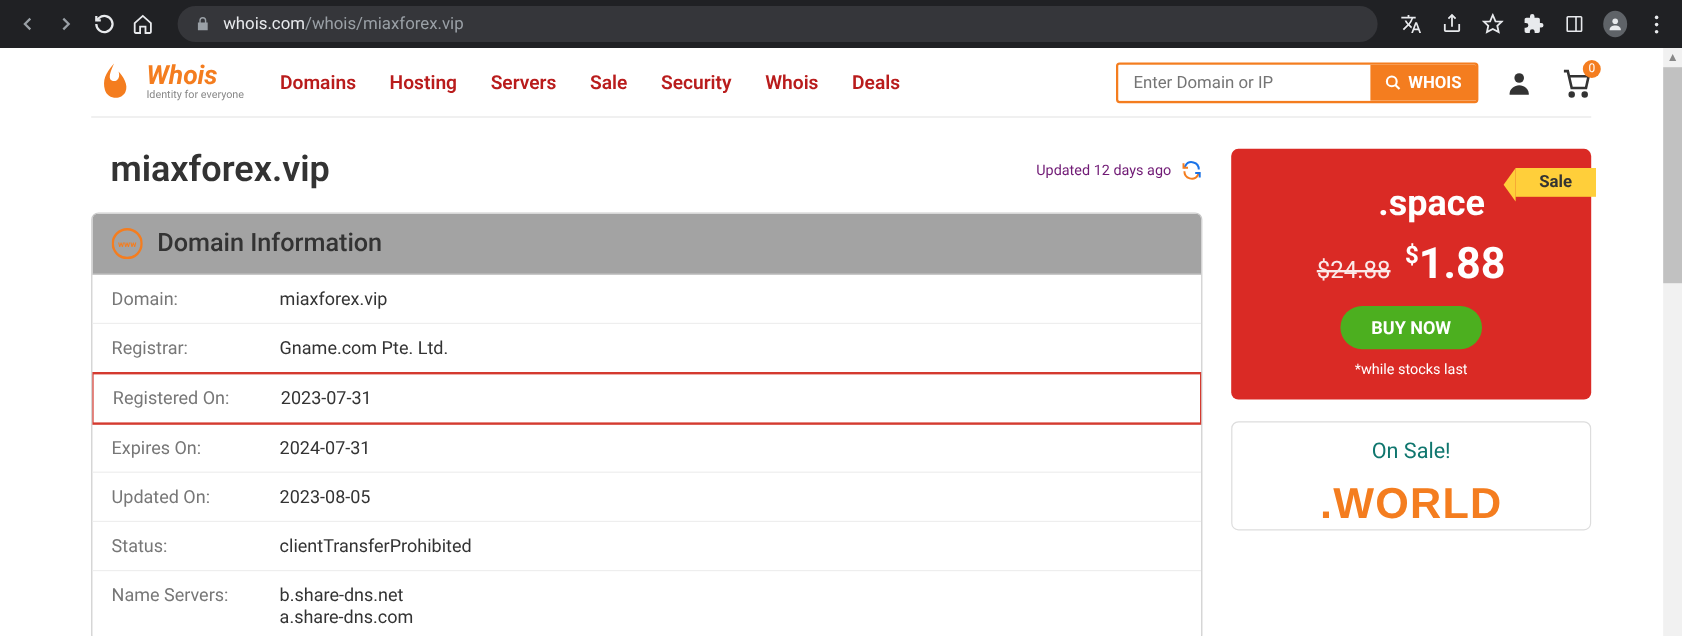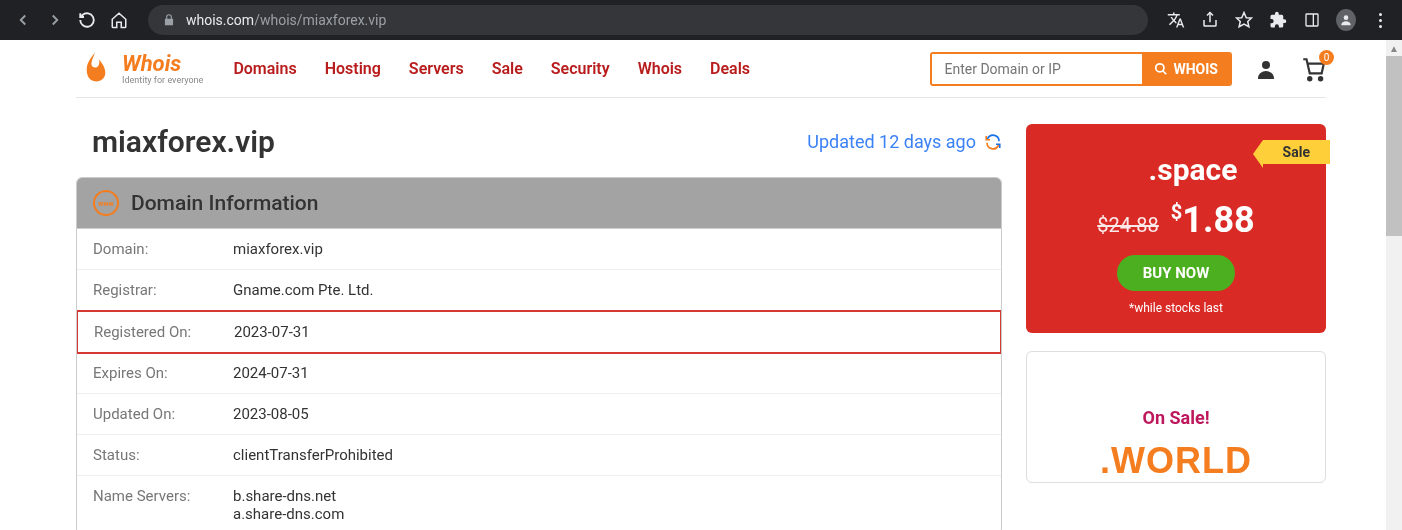--- a/index.html
+++ b/index.html
@@ -34,21 +34,21 @@
 .search-wrap input { border: none; outline: none; padding: 0 12px; width: 210px; font-size: 14px; }
 .search-btn { background: #f47d1f; color: #fff; display:flex; align-items:center; gap:5px; padding: 0 12px; font-weight: 700; font-size: 14px; border:none; }
 .hdr-ico { margin-left: 22px; color: #333; position: relative; }
 .cart-badge { position:absolute; top:-6px; right:-8px; background:#f47d1f; color:#fff; border-radius:50%; width:15px; height:15px; font-size:10px; display:flex; align-items:center; justify-content:center; }
 
 
 .content { display:flex; gap: 24px; padding-top: 26px; }
 .left-col { flex: 1; }
 .title-row { display:flex; align-items:center; justify-content: space-between; margin-bottom: 18px; padding-left: 16px; }
 .title-row h1 { font-size: 30px; font-weight: 600; color: #333; }
-.updated { font-size: 18px; color: #3b82f6; display:flex; align-items:center; gap:8px;text-align:right; }
+.updated { font-size: 12px; color: #701a75; display:flex; align-items:center; gap:8px;text-align:right; }
 .refresh-ico { color:#1a73e8; }
 
 .panel { border: 1px solid #ccc; border-radius: 6px; overflow: hidden; }
 .panel-head { background: #a3a3a3; padding: 12px 16px; display:flex; align-items:center; gap:12px; border-bottom:1px solid #ccc; }
 .panel-head .www-ico { width:26px; height:26px; }
 .panel-head h2 { font-size: 21px; font-weight: 500; color: #333; }
 .info-row { display:flex; padding: 11px 16px; border-bottom: 1px solid #eee; font-size: 15px; }
 .info-row:last-child { border-bottom: none; }
 .info-label { width: 140px; color: #777; }
 .info-val { color: #333; }
@@ -60,21 +60,21 @@
 .sale-tag::before { content:""; position:absolute; left:-10px; top:0; border-top:14px solid transparent; border-bottom:14px solid transparent; border-right:10px solid #ffcf3a; }
 .promo .tld { font-size: 30px; font-weight:700; margin-top: 6px; padding-left: 34px; }
 .price-row { display:flex; justify-content:center; align-items:baseline; gap:12px; margin-top:12px; }
 .old-price { text-decoration: line-through; font-size: 20px; opacity: 0.9; }
 .new-price { font-size: 36px; font-weight: 700; }
 .new-price .dollar { font-size: 20px; vertical-align: super; }
 .buy-btn { background:#4caf1f; color:#fff; border:none; border-radius:20px; padding: 9px 26px; font-size:15px; font-weight:700; margin-top:14px; cursor:pointer; }
 .stock-note { font-size:12px; margin-top:10px; }
 
 .onsale-card { border:1px solid #ddd; border-radius:6px; text-align:center; padding: 14px 0 0; }
-.onsale-title { color:#be185d; font-weight:700; font-size:18px; margin-bottom: 12px; margin-top: 41px; }
+.onsale-title { color:#0f766e; font-weight:400; font-size:18px; margin-bottom: 12px; }
 .world-txt { color:#f47d1f; font-weight:800; font-size:36px; font-family: Impact, Arial Black, sans-serif; letter-spacing: 1px; }
 
 .scrollbar { position:absolute; right:0; top:40px; bottom:0; width:16px; background:#f1f1f1; }
 .scroll-thumb { position:absolute; top:0; right:0; width:16px; height:180px; background:#c1c1c1; border-radius:0; }
 .scroll-up { position:absolute; top:0; width:16px; height:16px; display:flex; align-items:center; justify-content:center; color:#888; font-size:10px; }
 
 svg { display:block; }
 </style>
 </head>
 <body>

